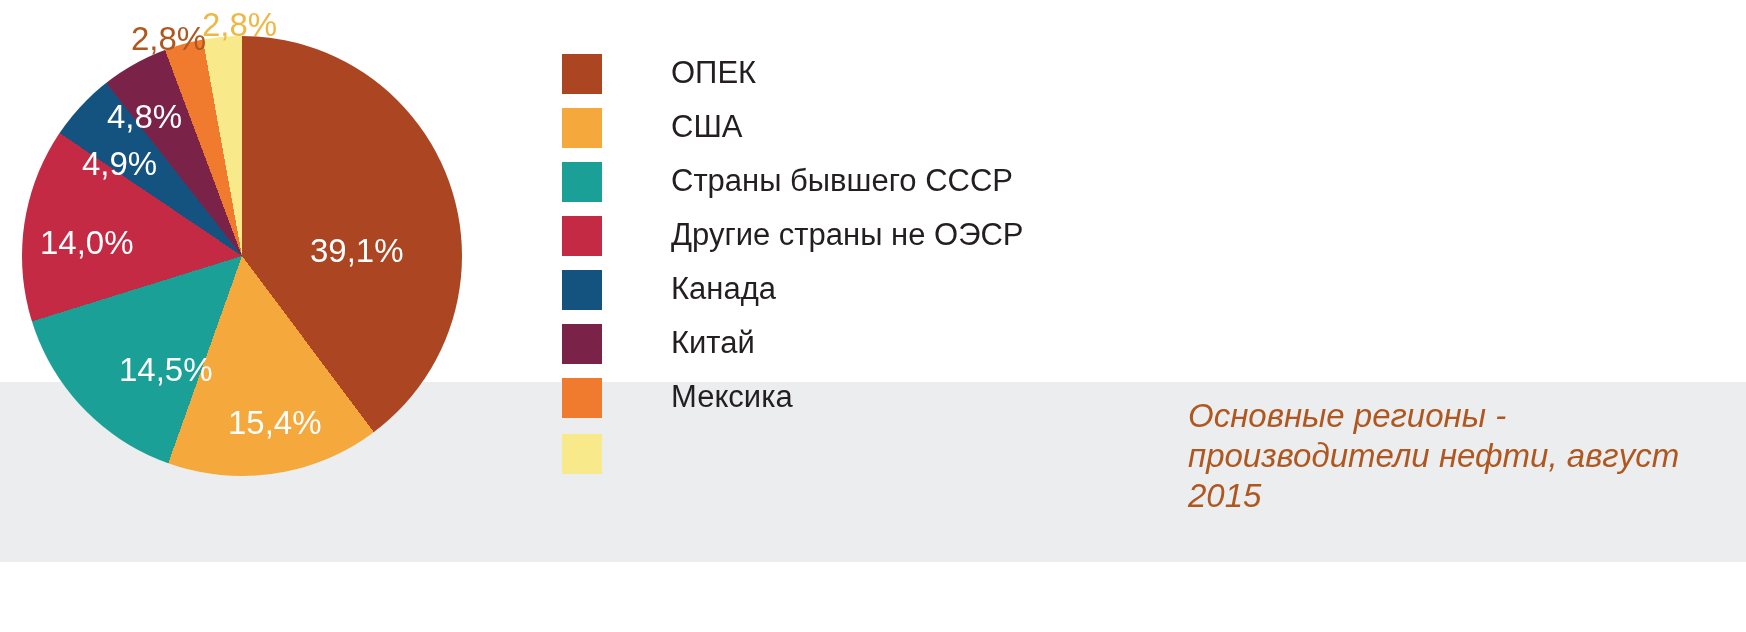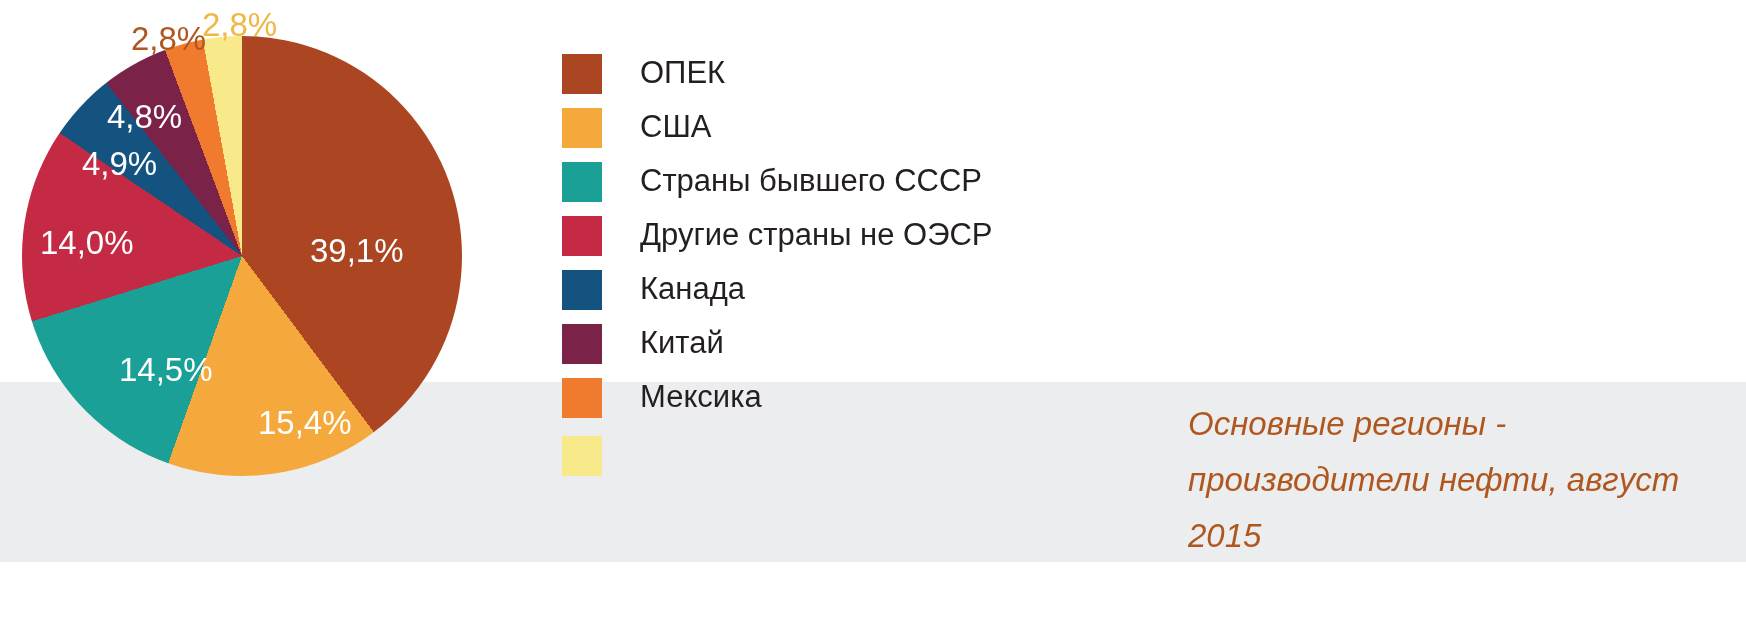--- a/index.html
+++ b/index.html
@@ -39,60 +39,61 @@
   .pie-label.outside-yellow{ color:#efb743; }
 
   
   #legend{
     position:absolute;
     left:562px; top:52px;
     width:560px;
   }
   .legend-row{
     display:flex;
-    align-items:flex-end;
+    align-items:center;
     margin-bottom:12px;
     min-height:42px;
+    gap:31px;
   }
   .legend-row.tall{ min-height:46px; }
   .swatch{
     width:40px; height:40px;
     flex:0 0 40px;
     margin-top:1px;
   }
   .legend-label{
     margin-left:38px;
     font-size:31px;
     line-height:42px;
     color:#231f20;
     white-space:pre-line;
   }
   
   #caption{
     position:absolute;
     left:1188px; top:396px;
     width:520px;
     font-size:33px;
-    line-height:56px;
+    line-height:40px;
     font-style:italic;
     color:#b0561f;
     white-space:pre-line;
   }
 </style>
 </head>
 <body>
 
 <div id="gray-band"></div>
 
 <div id="pie-wrap">
   <div id="pie" style="background: conic-gradient(rgb(171, 69, 34) 0deg, rgb(171, 69, 34) 143.194deg, rgb(245, 168, 59) 143.194deg, rgb(245, 168, 59) 199.593deg, rgb(27, 160, 152) 199.593deg, rgb(27, 160, 152) 252.696deg, rgb(196, 42, 67) 252.696deg, rgb(196, 42, 67) 303.967deg, rgb(20, 82, 127) 303.967deg, rgb(20, 82, 127) 321.913deg, rgb(122, 34, 72) 321.913deg, rgb(122, 34, 72) 339.491deg, rgb(240, 123, 46) 339.491deg, rgb(240, 123, 46) 349.746deg, rgb(248, 233, 138) 349.746deg, rgb(248, 233, 138) 360deg);"></div>
 
   <span class="pie-label" style="left:288px; top:196px;">39,1%</span>
 
-  <span class="pie-label" style="left:236px; top:368px;">15,4%</span>
+  <span class="pie-label" style="left:206px; top:368px;">15,4%</span>
 
   <span class="pie-label" style="left:74px; top:315px;margin-left:23px;">14,5%</span>
 
   <span class="pie-label" style="left:18px; top:188px;">14,0%</span>
 
   <span class="pie-label" style="left:60px; top:109px;">4,9%</span>
 
   <span class="pie-label" style="left:85px; top:62px;">4,8%</span>
 
   <span class="pie-label outside" style="left:109px; top:-16px;">2,8%</span>

